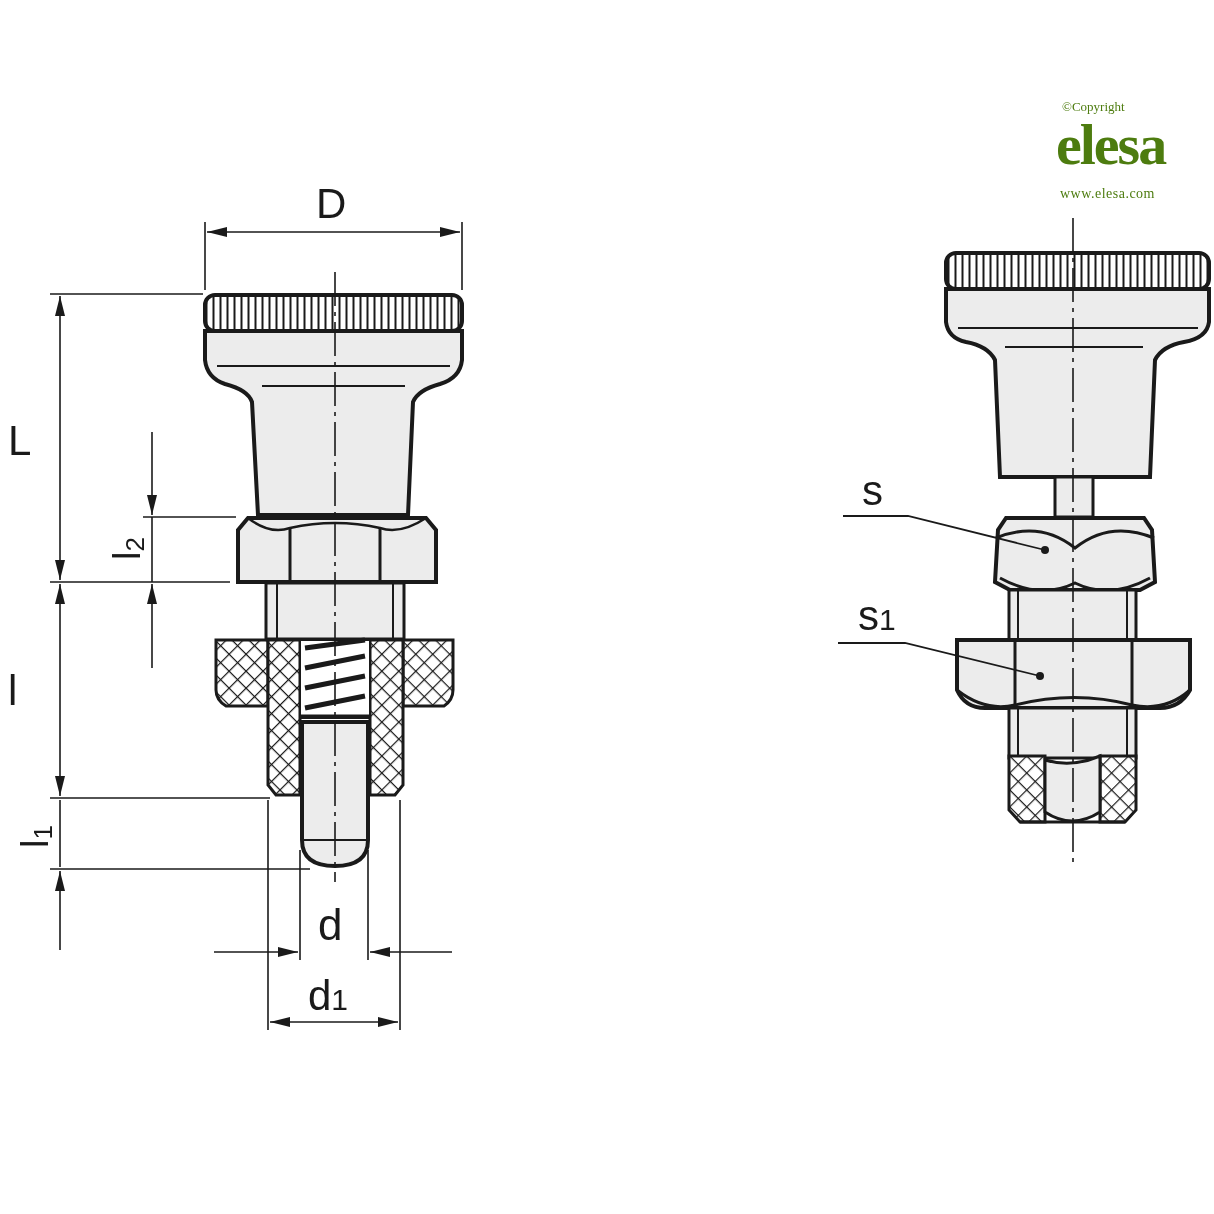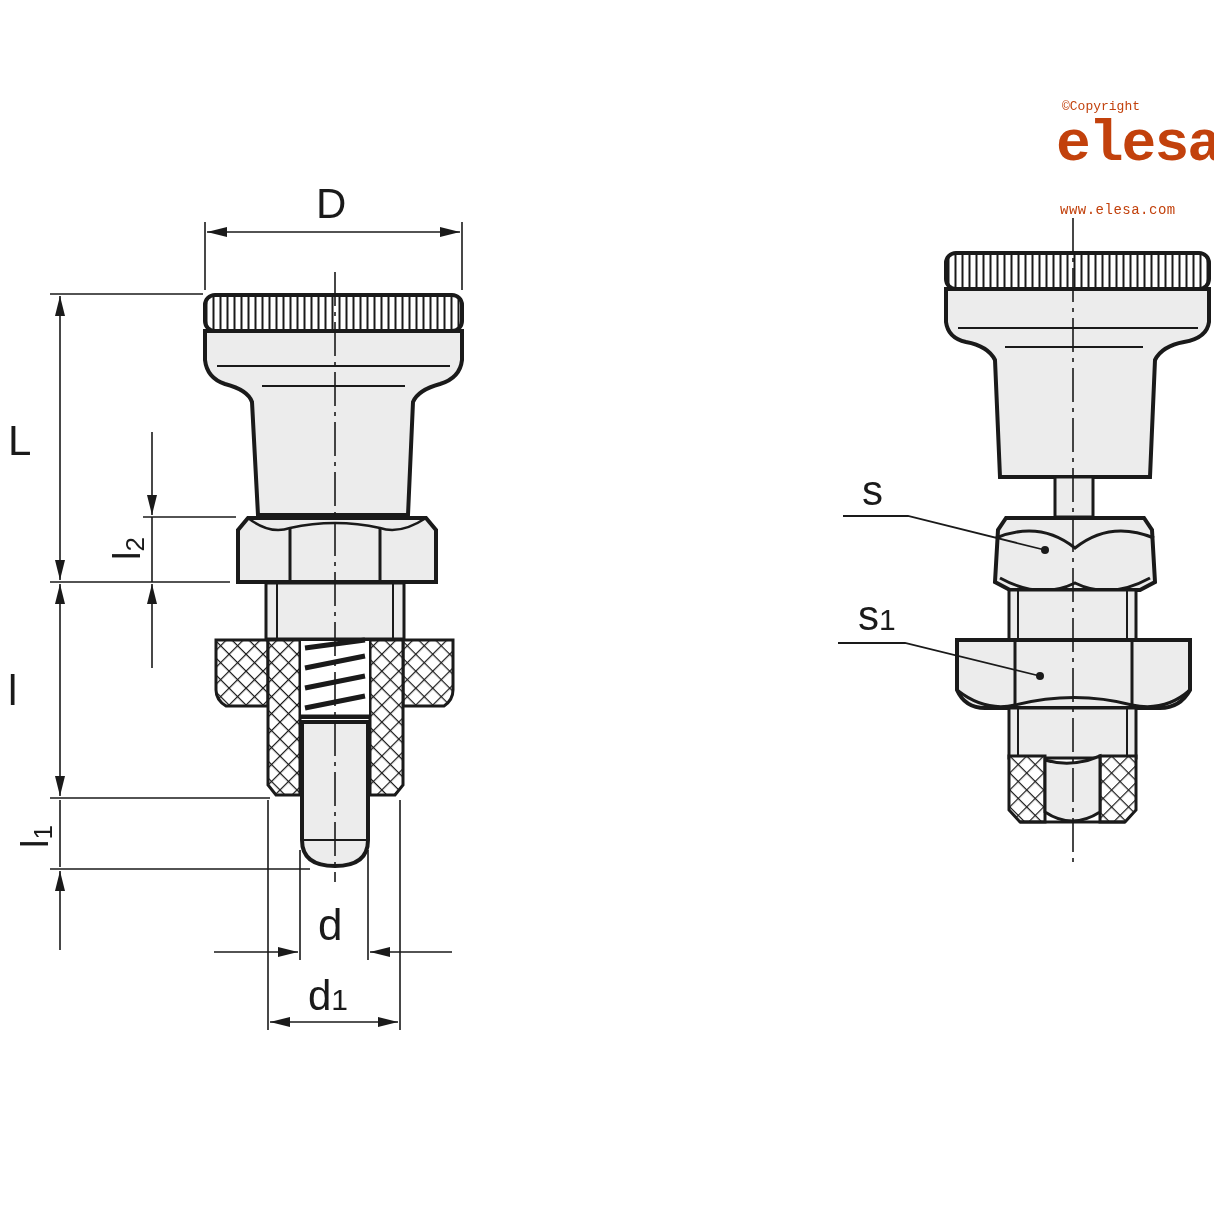--- a/index.html
+++ b/index.html
@@ -1,22 +1,22 @@
 <!DOCTYPE html>
 <html><head>
 <meta charset="utf-8">
 <style>
   html, body { margin:0; padding:0; background:#ffffff; }
   body { width:1214px; height:1214px; position:relative; overflow:hidden; font-family:"Liberation Sans", sans-serif; }
   svg { position:absolute; left:0; top:0; }
   .lbl { font-family:"Liberation Sans", sans-serif; fill:#1a1a1a; }
-  .wm { position:absolute; font-family:Liberation Mono, monospace; color:#c2410c;text-align:center; }
+  .wm { position:absolute; font-family:Liberation Serif, serif; color:#4d7c0f;text-align:center; }
   #wm-copy { left:1062px; top:99px; font-size:13px; }
   #wm-logo { left:1056px; top:120px; font-size:58px; font-weight:bold; letter-spacing:-2px; line-height:50px; }
-  #wm-url  { left:1060px; top:186px; font-size:14px; letter-spacing:0.5px;margin-top:16px; }
+  #wm-url  { left:1060px; top:186px; font-size:14px; letter-spacing:0.5px; }
 </style>
 </head>
 <body>
 
 <div class="wm" id="wm-copy">©Copyright</div>
 <div class="wm" id="wm-logo">elesa</div>
 <div class="wm" id="wm-url">www.elesa.com</div>
 
 <svg width="1214" height="1214" viewBox="0 0 1214 1214" xmlns="http://www.w3.org/2000/svg">
   <defs>

